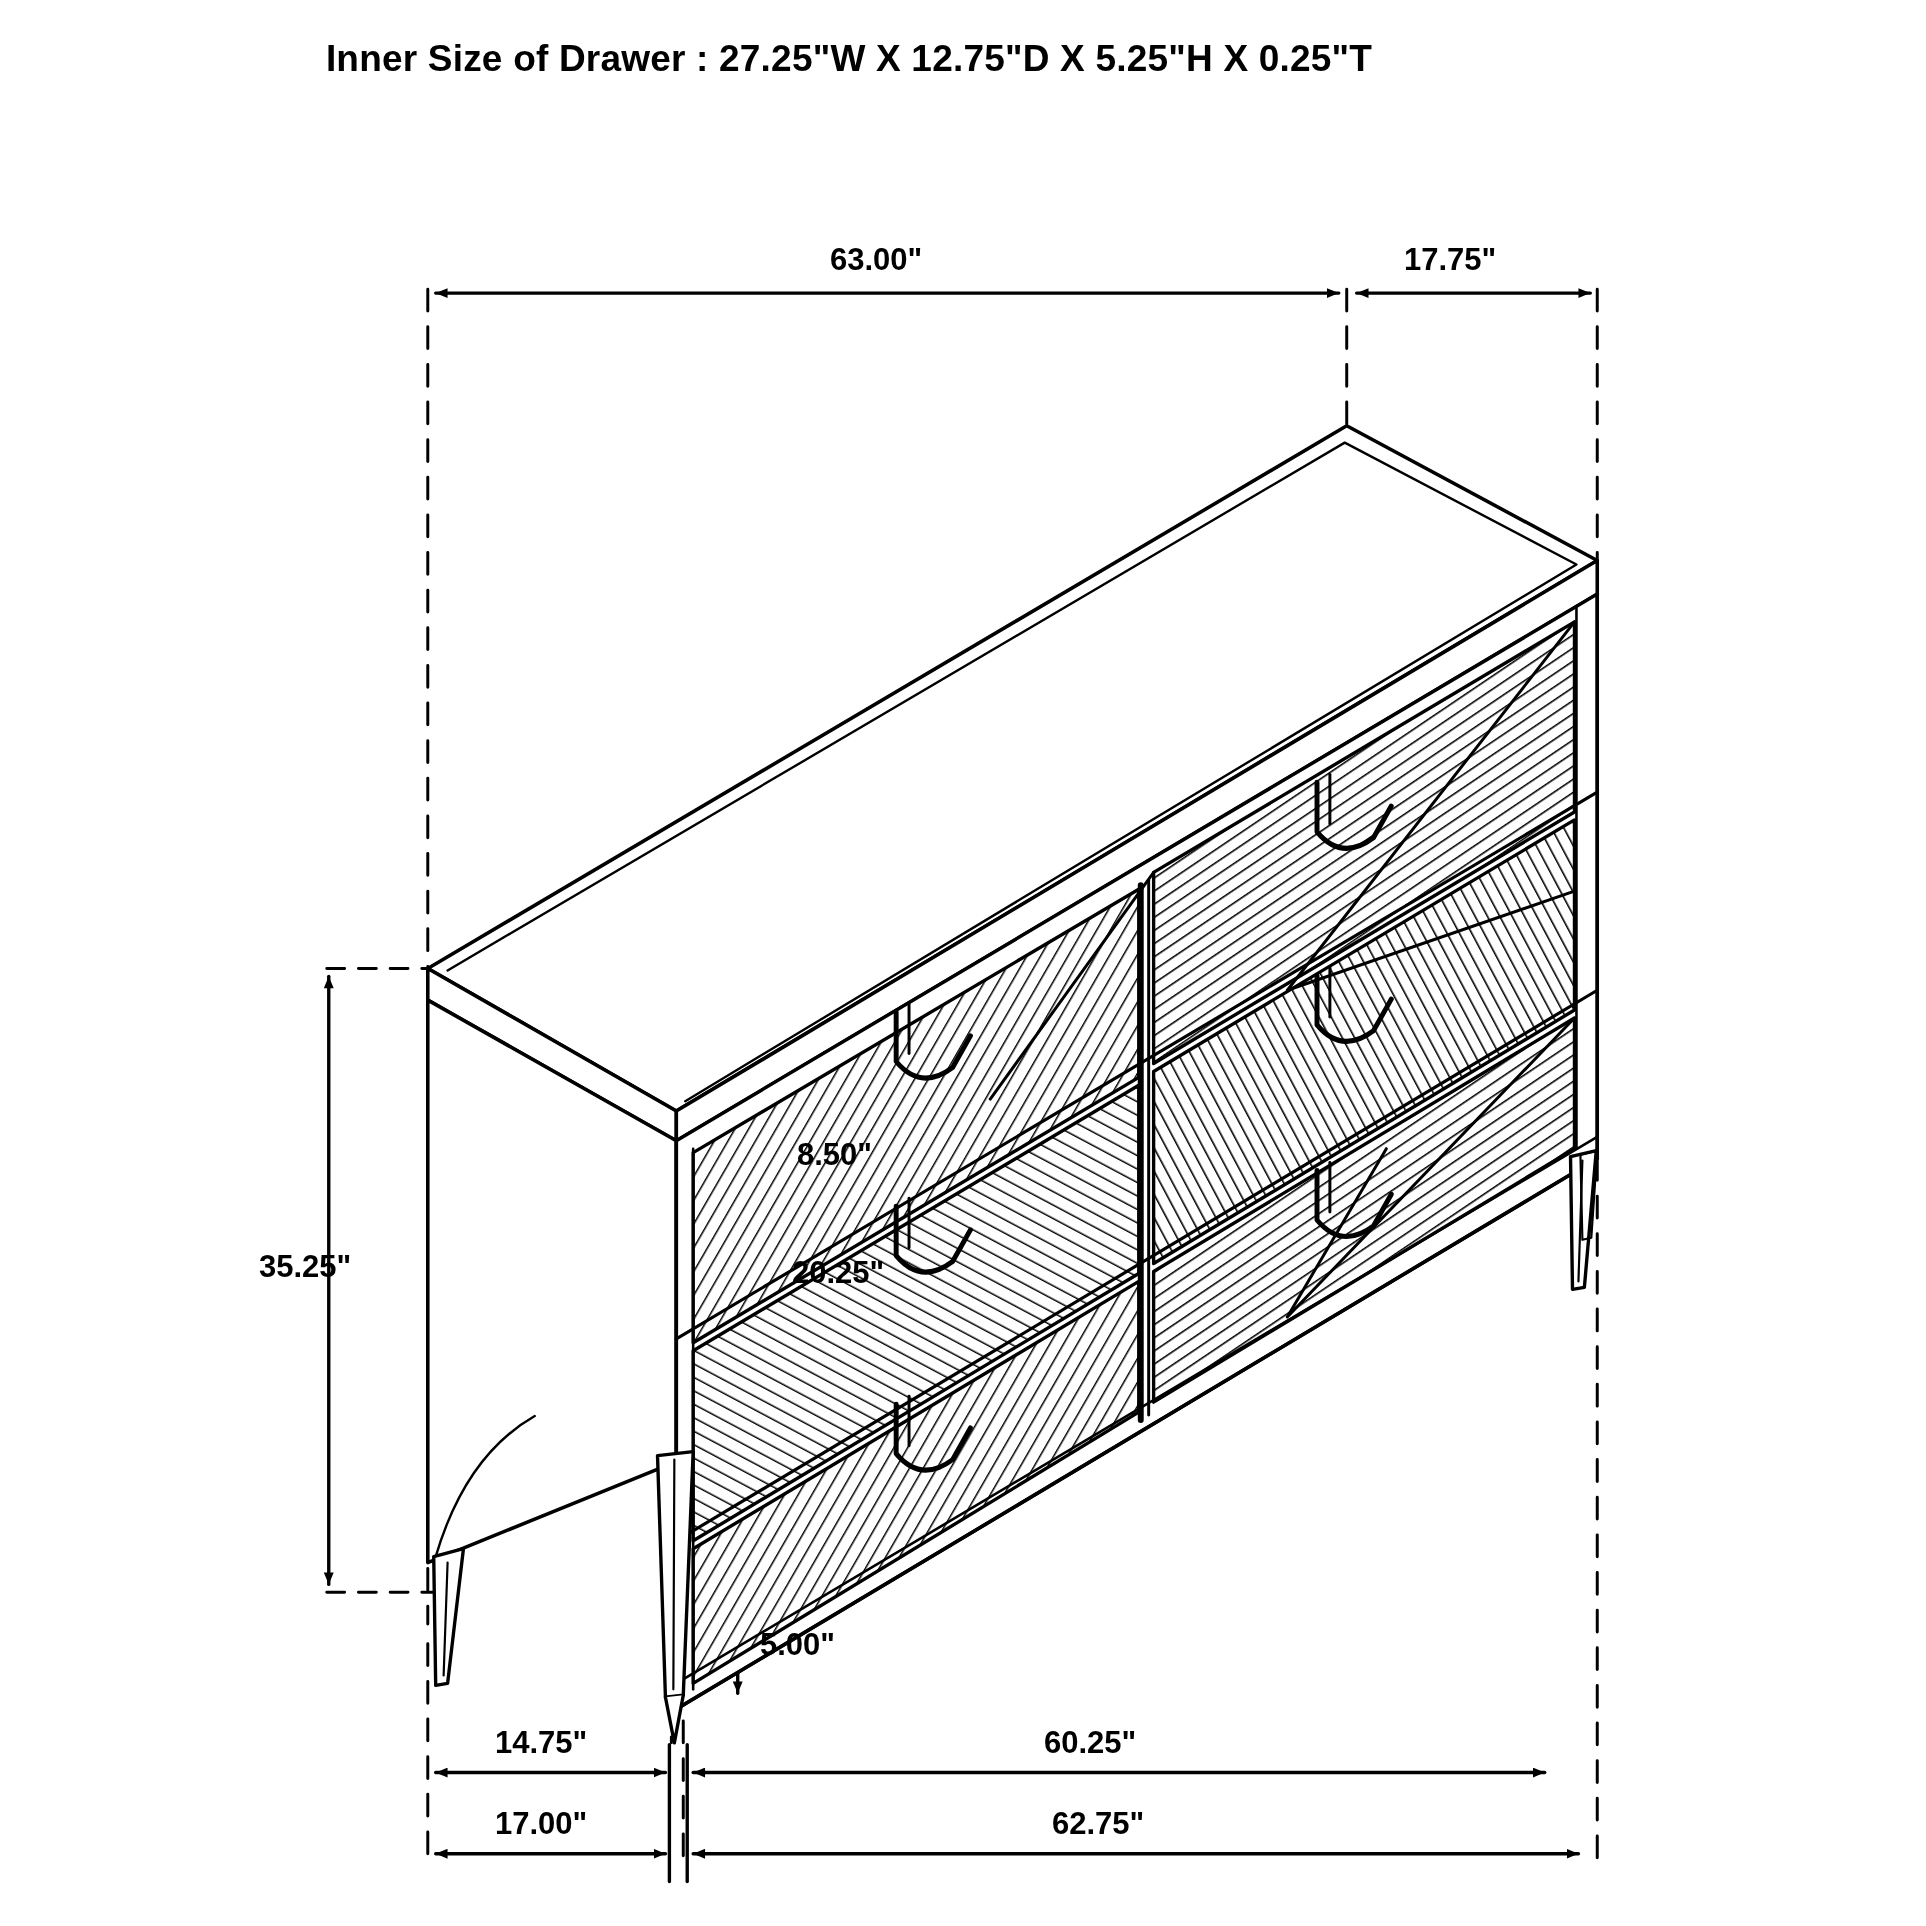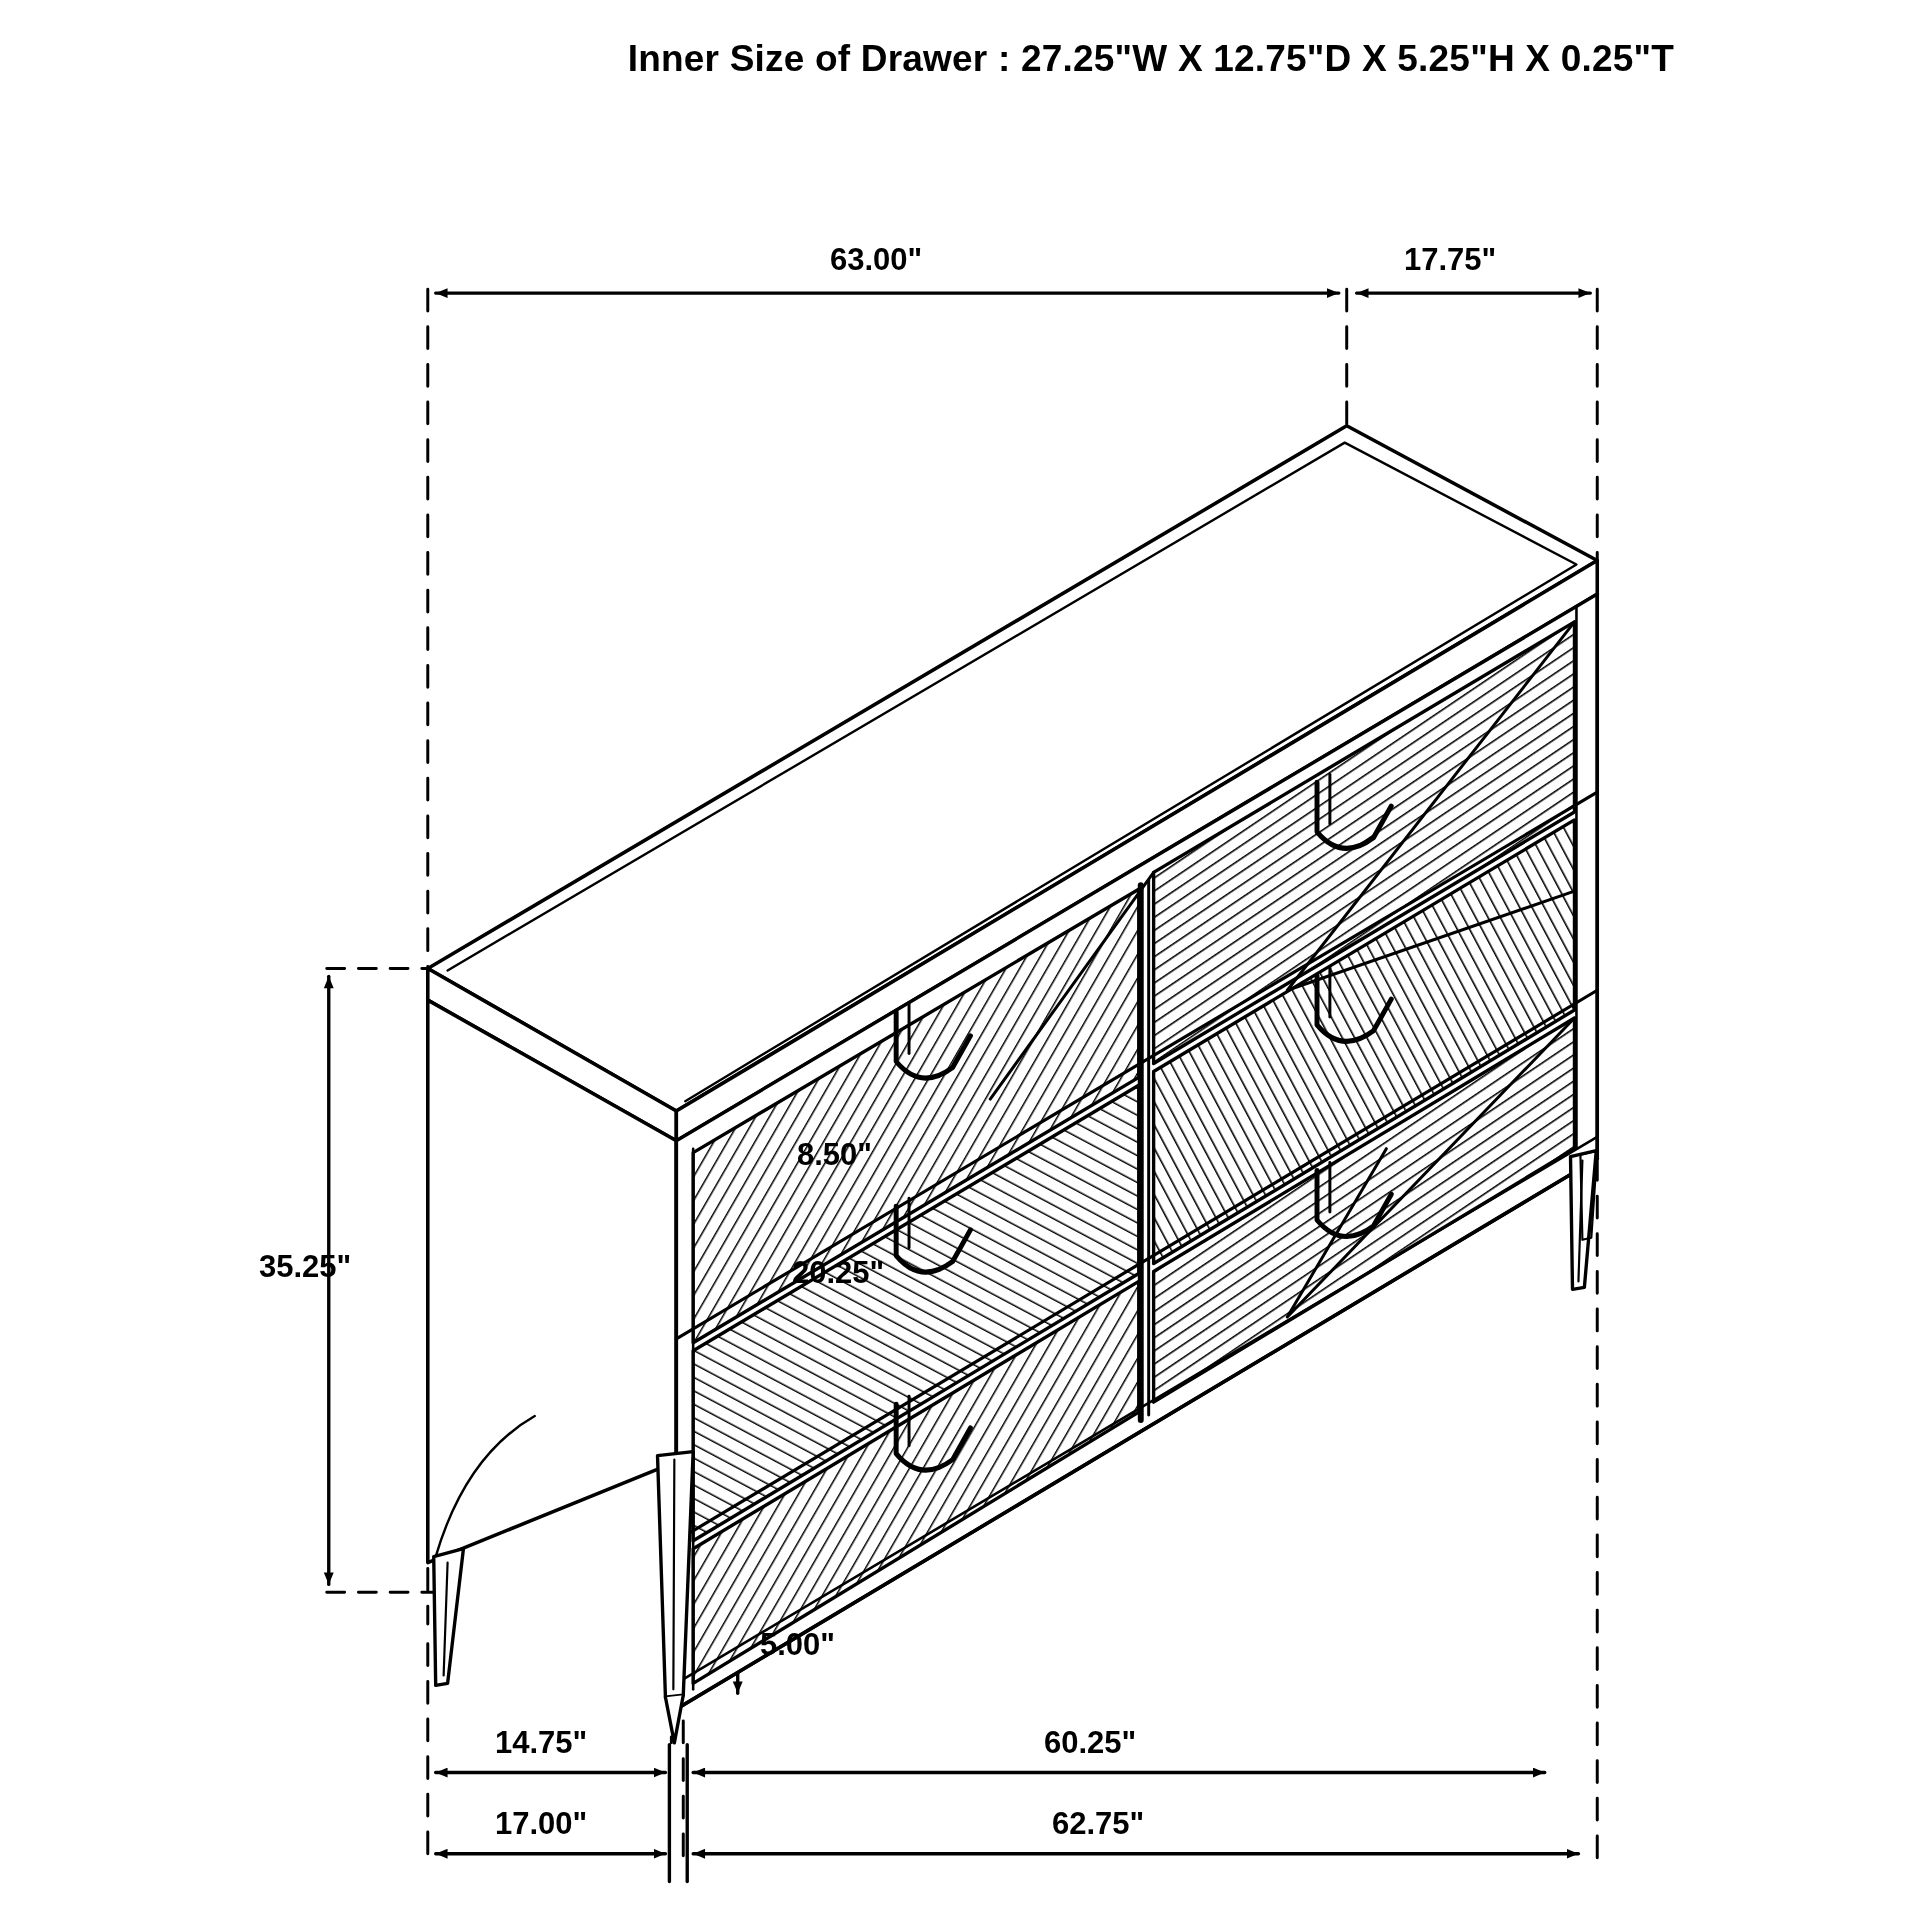--- a/index.html
+++ b/index.html
@@ -16,24 +16,24 @@
     position: relative;
   }
   #sheet {
     position: absolute;
     left: 0; top: 0;
     width: 1927px;
     height: 1927px;
   }
   .title {
     position: absolute;
-    left: 0;
+    left: 12px;
     top: 38px;
     width: 1674px;
-    text-align: right;
+    text-align: center;
     font-size: 37px;
     font-weight: bold;
     letter-spacing: 0.2px;
   }
   svg.draw {
     position: absolute;
     left: 0; top: 0;
     width: 1927px;
     height: 1927px;
   }

